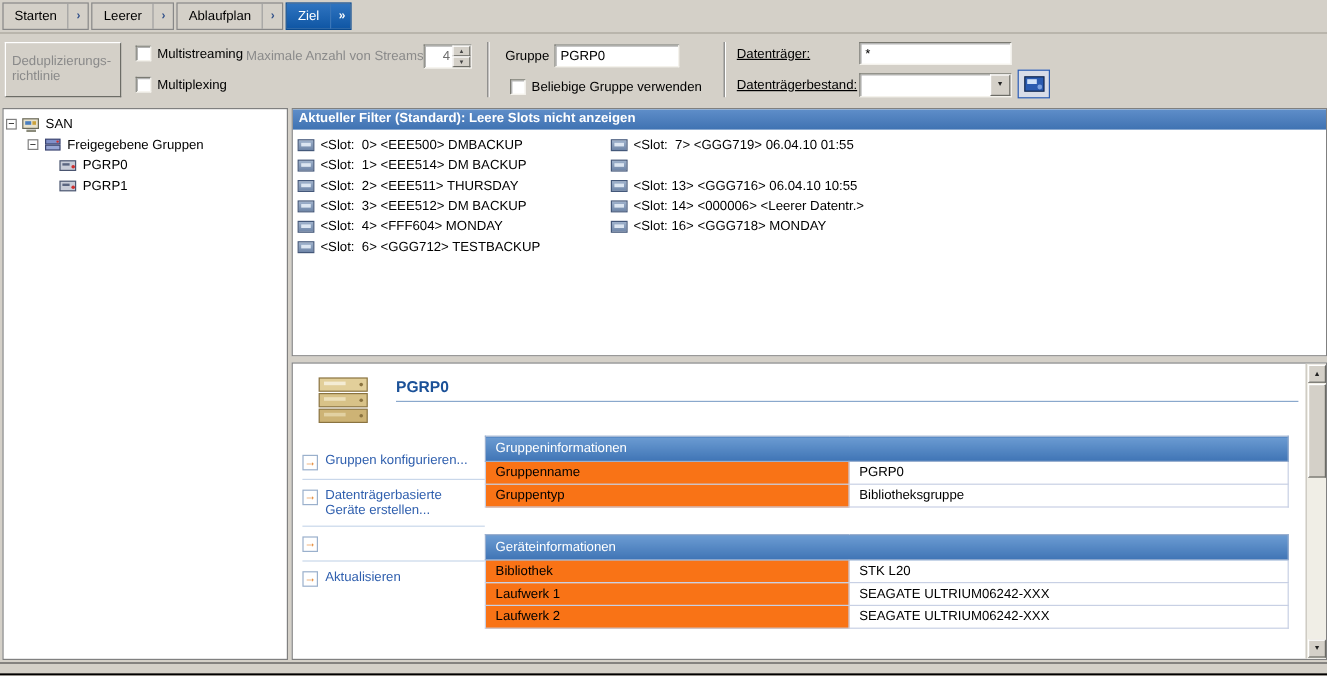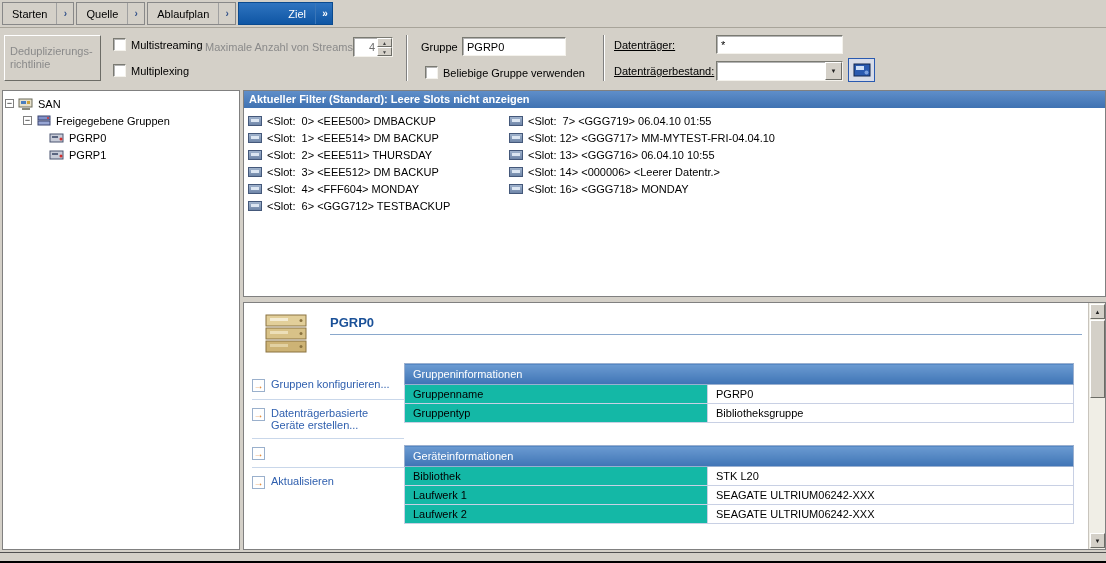--- a/index.html
+++ b/index.html
@@ -20,21 +20,21 @@
   }
   .tab {
     height:23px; display:flex; align-items:stretch; background:#d4d0c8;
     border:1px solid #888; cursor:pointer;justify-content:space-between;
   }
   .tab-label { display:flex; align-items:center; padding:0 9px; }
   .tab-chevron {
     width:17px; display:flex; align-items:center; justify-content:center;
     border-left:1px solid #a0a0a0; font-size:10px; color:#33528a; font-weight:bold;
   }
-  .tab.active { background:linear-gradient(#2f74c0,#0f56a4); color:#fff; border-color:#0a4a8f;padding-left:40px; }
+  .tab.active { background:linear-gradient(#2f74c0,#0f56a4); color:#fff; border-color:#0a4a8f; }
   .tab.active .tab-chevron { color:#fff; border-left-color:#3a76b8; letter-spacing:-2px; }
 
   
   .toolbar { position:absolute; top:28px; left:0; right:0; height:61px; }
   .dedup-btn {
     position:absolute; left:4px; top:7px; width:97px; height:46px;
     background:#d4d0c8; color:#8a8a8a; text-align:left; padding:3px 5px;
     border:1px solid; border-color:#fff #6c6c66 #6c6c66 #fff;
     font-family:inherit; font-size:11px; line-height:13px;
   }
@@ -147,21 +147,21 @@
   }
   .link-text { color:#2f5fae; }
 
   .tables-col { position:absolute; left:160px; top:60px; right:14px; }
   .info-table { width:100%; border-collapse:collapse; margin-bottom:22px; font-size:11px; }
   .info-table th {
     background:linear-gradient(#6b9bd2,#3f74b5); color:#fff; text-align:left;
     font-weight:normal; padding:4px 8px; border:1px solid #9ab0d0;
   }
   .info-table td { border:1px solid #c8d0e4; padding:3px 8px; height:13px; }
-  .info-table td.lbl { width:303px; background:#14b8a6; }
+  .info-table td.lbl { width:303px; background:#f97316; }
   .info-table td.val { background:#fff; }
 
   
   .scrollbar {
     position:absolute; top:0; right:0; bottom:0; width:17px;
     background:#f0eee6; border-left:1px solid #c8c4bc;
   }
   .sb-btn {
     position:absolute; left:1px; width:15px; height:15px;
     background:#d4d0c8; border:1px solid; border-color:#fff #6c6c66 #6c6c66 #fff;
@@ -182,21 +182,21 @@
 <body>
 
 <div class="window">
 
   <div class="tabbar">
     <div class="tab">
       <span class="tab-label">Starten</span>
       <span class="tab-chevron">›</span>
     </div>
     <div class="tab">
-      <span class="tab-label">Quelle</span>
+      <span class="tab-label">Leerer</span>
       <span class="tab-chevron">›</span>
     </div>
     <div class="tab">
       <span class="tab-label">Ablaufplan</span>
       <span class="tab-chevron">›</span>
     </div>
     <div class="tab active">
       <span class="tab-label">Ziel</span>
       <span class="tab-chevron">»</span>
     </div>
@@ -331,21 +331,20 @@
                 <span class="slot-text">&lt;Slot:  6&gt; &lt;GGG712&gt; TESTBACKUP</span>
               </div>
           </div>
           <div class="slot-col2">
             <div class="slot-row">
                 <span class="slot-icon"></span>
                 <span class="slot-text">&lt;Slot:  7&gt; &lt;GGG719&gt; 06.04.10 01:55</span>
               </div>
             <div class="slot-row">
                 <span class="slot-icon"></span>
-                <span class="slot-text">&lt;Slot: 12&gt; &lt;GGG717&gt; MM-MYTEST-FRI-04.04.10</span>
               </div>
             <div class="slot-row">
                 <span class="slot-icon"></span>
                 <span class="slot-text">&lt;Slot: 13&gt; &lt;GGG716&gt; 06.04.10 10:55</span>
               </div>
             <div class="slot-row">
                 <span class="slot-icon"></span>
                 <span class="slot-text">&lt;Slot: 14&gt; &lt;000006&gt; &lt;Leerer Datentr.&gt;</span>
               </div>
             <div class="slot-row">

